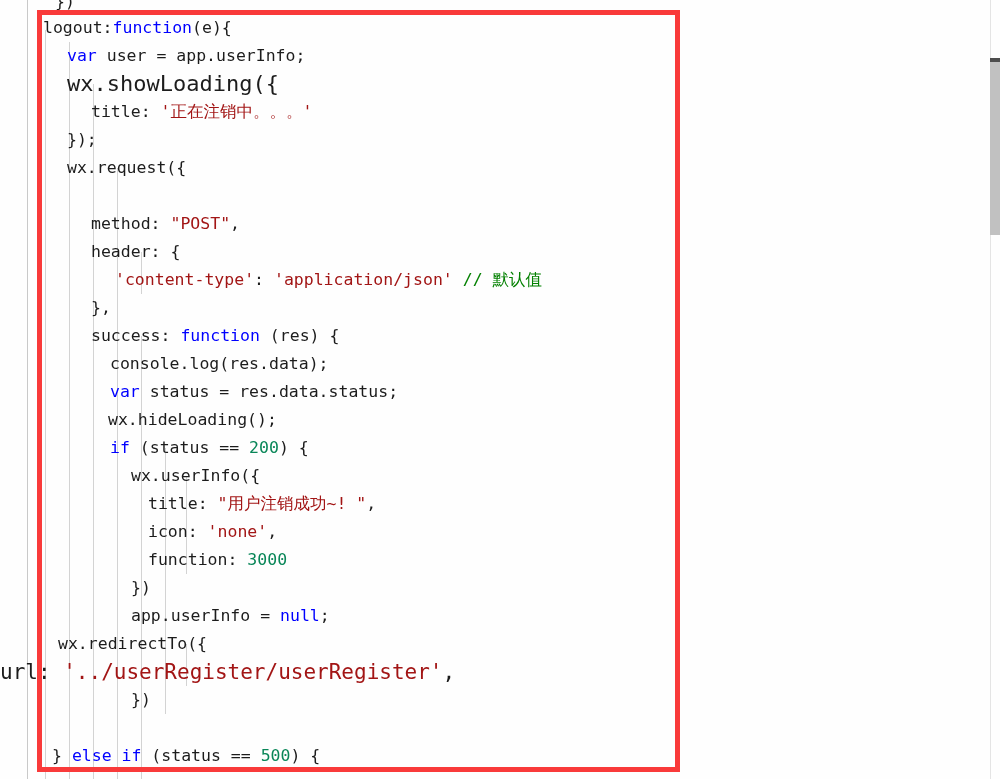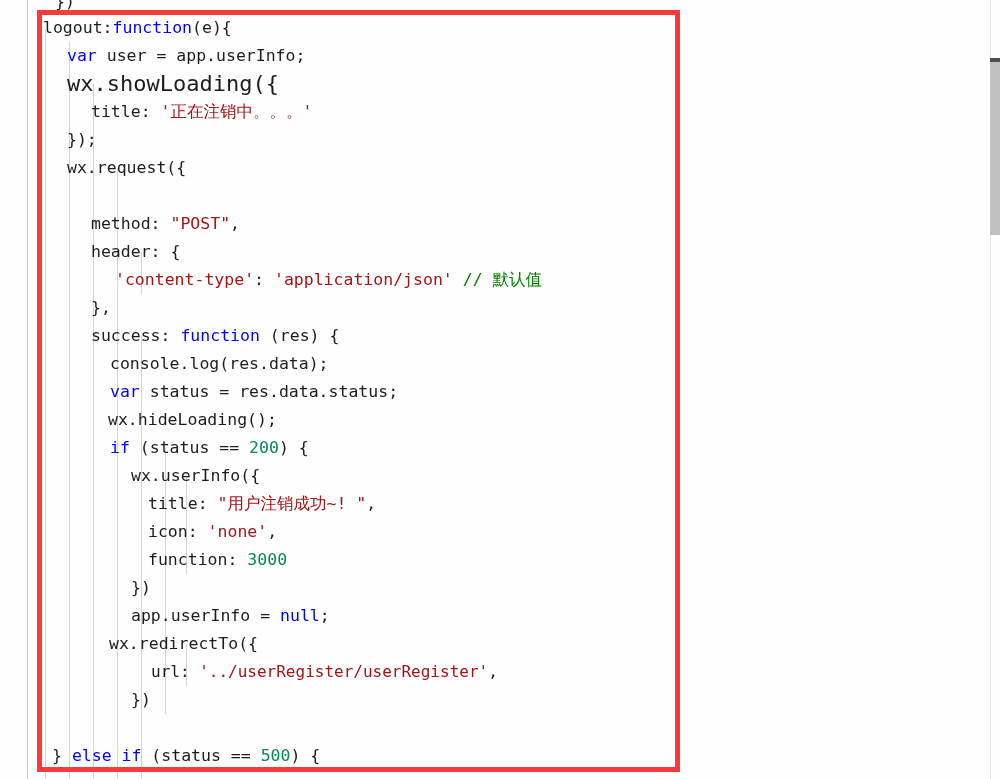--- a/index.html
+++ b/index.html
@@ -140,22 +140,22 @@
         <div class="code-line" style="top: 350px; padding-left: 110px; font-size: 16.5px; line-height: 28px;"><span class="tok-plain">console.log(res.data);</span></div>
         <div class="code-line" style="top: 378px; padding-left: 110px; font-size: 16.5px; line-height: 28px; text-align: center;"><span class="tok-keyword">var</span><span class="tok-plain"> status = res.data.status;</span></div>
         <div class="code-line" style="top: 406px; padding-left: 108px; font-size: 16.5px; line-height: 28px;"><span class="tok-plain">wx.hideLoading();</span></div>
         <div class="code-line" style="top: 434px; padding-left: 110px; font-size: 16.5px; line-height: 28px;"><span class="tok-keyword">if</span><span class="tok-plain"> (status == </span><span class="tok-number">200</span><span class="tok-plain">) {</span></div>
         <div class="code-line" style="top: 462px; padding-left: 131px; font-size: 16.5px; line-height: 28px;"><span class="tok-plain">wx.userInfo({</span></div>
         <div class="code-line" style="top: 490px; padding-left: 148px; font-size: 16.5px; line-height: 28px;"><span class="tok-plain">title: </span><span class="tok-string">"用户注销成功~! "</span><span class="tok-plain">,</span></div>
         <div class="code-line" style="top: 518px; padding-left: 148px; font-size: 16.5px; line-height: 28px;"><span class="tok-plain">icon: </span><span class="tok-string">'none'</span><span class="tok-plain">,</span></div>
         <div class="code-line" style="top: 546px; padding-left: 148px; font-size: 16.5px; line-height: 28px;"><span class="tok-plain">function: </span><span class="tok-number">3000</span></div>
         <div class="code-line" style="top: 574px; padding-left: 131px; font-size: 16.5px; line-height: 28px;"><span class="tok-plain">})</span></div>
         <div class="code-line" style="top: 602px; padding-left: 131px; font-size: 16.5px; line-height: 28px;"><span class="tok-plain">app.userInfo = </span><span class="tok-keyword">null</span><span class="tok-plain">;</span></div>
-        <div class="code-line" style="top: 630px; padding-left: 109px; font-size: 16.5px; line-height: 28px;"><span class="tok-plain">wx.redirectTo({</span></div>
-        <div class="code-line" style="top: 658px; padding-left: 151px; font-size: 16px; line-height: 28px;"><span class="tok-plain">url: </span><span class="tok-string">'../userRegister/userRegister'</span><span class="tok-plain">,</span></div>
+        <div class="code-line" style="top: 630px; padding-left: 58px; font-size: 16.5px; line-height: 28px;"><span class="tok-plain">wx.redirectTo({</span></div>
+        <div class="code-line" style="top: 658px; font-size: 21px; line-height: 28px;"><span class="tok-plain">url: </span><span class="tok-string">'../userRegister/userRegister'</span><span class="tok-plain">,</span></div>
         <div class="code-line" style="top: 686px; padding-left: 131px; font-size: 16.5px; line-height: 28px;"><span class="tok-plain">})</span></div>
         <div class="code-line" style="top: 714px; padding-left: 131px; font-size: 16.5px; line-height: 28px;"></div>
         <div class="code-line" style="top: 742px; padding-left: 52px; font-size: 16.5px; line-height: 28px;"><span class="tok-plain">} </span><span class="tok-keyword">else if</span><span class="tok-plain"> (status == </span><span class="tok-number">500</span><span class="tok-plain">) {</span></div>
       </div>
 
   </div>
 
   <div class="annotation-box" style="left: 37px; top: 10px; width: 643px; height: 762px; border-width: 5px; border-color: rgb(249, 58, 58);"></div>
 
   <div class="scrollbar-track" style="left: 985px; top: 0px; width: 15px; height: 779px;">

